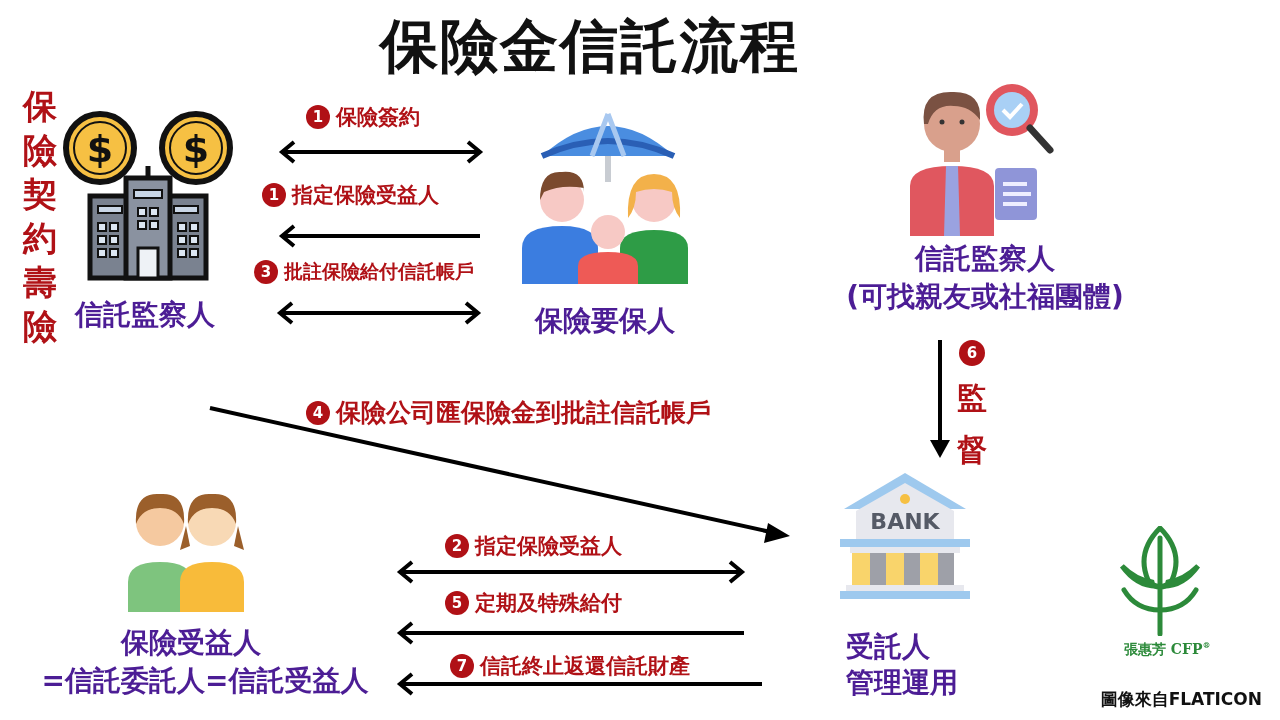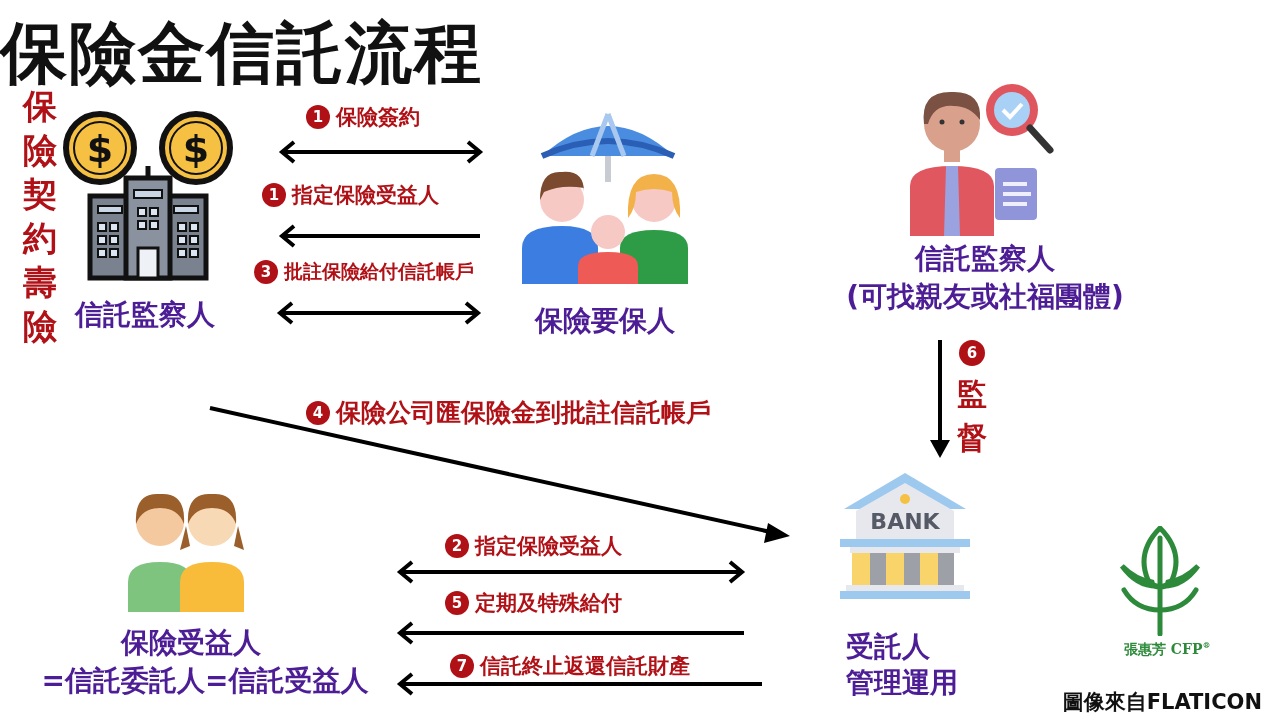--- a/index.html
+++ b/index.html
@@ -1,26 +1,26 @@
 <!DOCTYPE html>
 <html><head>
 <meta charset="utf-8">
 <style>
   * { box-sizing: border-box; margin: 0; padding: 0; }
   html, body { width: 1280px; height: 720px; background: #ffffff; overflow: hidden; }
   body { position: relative; font-family: "DejaVu Sans", "Liberation Sans", sans-serif; }
   .abs { position: absolute; }
-  .title { left: 0; width: 1180px; top: 8px; text-align: left; font-size: 67px; font-weight: bold; color: #111; letter-spacing: 2px; }
+  .title { left: 0; width: 1180px; top: 8px; text-align: center; font-size: 58px; font-weight: bold; color: #111; letter-spacing: 2px; }
   .vert { left: 20px; top: 84px; width: 40px; color: #b01116; font-size: 34px; font-weight: bold; line-height: 44px; text-align: center; }
   .vert span { display: block; }
   .green { color: #4c1d95; font-size: 28px; font-weight: bold; text-align: center; white-space: nowrap; }
   .red { color: #b01116; font-size: 21px; font-weight: bold; white-space: nowrap; display: flex; align-items: center; }
   .badge { display: inline-flex; align-items: center; justify-content: center; width: 24px; height: 24px; border-radius: 50%; background: #b01116; color: #fff; font-size: 15px; font-weight: bold; margin-right: 6px; flex: none; }
   svg.ar { overflow: visible; }
-  .credit { right: 18px; top: 688px; font-size: 21px; color: #111; font-weight: bold; }
+  .credit { right: 18px; top: 688px; font-size: 17px; color: #111; font-weight: bold; }
   .logo-text { color: #2c8a3a; font-size: 14px; font-weight: bold; font-family: "DejaVu Serif", serif; white-space: nowrap; }
 </style>
 </head>
 <body>
 
 <div class="abs title">保險金信託流程</div>
 
 <div class="abs vert">
   <span>保</span>
   <span>險</span>
@@ -135,21 +135,21 @@
 </div>
 <div class="abs green" style="left:820px;top:240px;width:330px;">信託監察人</div>
 <div class="abs green" style="left:790px;top:278px;width:390px;">(可找親友或社福團體)</div>
 
 <svg class="abs ar" style="left:928px;top:340px;" width="24" height="120">
   <line x1="12" y1="0" x2="12" y2="104" stroke="#000" stroke-width="4"></line>
   <polygon points="2,100 22,100 12,118" fill="#000"></polygon>
 </svg>
 <div class="abs" style="left:952px;top:340px;width:40px;text-align:center;">
   <span class="badge" style="margin:0 auto;display:flex;width:26px;height:26px;">6</span>
-  <div style="color:#b01116;font-size:30px;font-weight:bold;line-height:44px;width:32px;margin:6px auto 8px;">監督</div>
+  <div style="color:#b01116;font-size:30px;font-weight:bold;line-height:52px;width:32px;margin:6px auto 8px;">監督</div>
 </div>
 
 <svg class="abs ar" style="left:0;top:0;" width="1280" height="720">
   <line x1="210" y1="408" x2="775" y2="533" stroke="#000" stroke-width="4"></line>
   <polygon points="790,536 768,523 764,543" fill="#000"></polygon>
 </svg>
 <div class="abs red" style="left:306px;top:396px;font-size:25px;">
   <span class="badge">4</span>
   <span>保險公司匯保險金到批註信託帳戶</span>
 </div>

